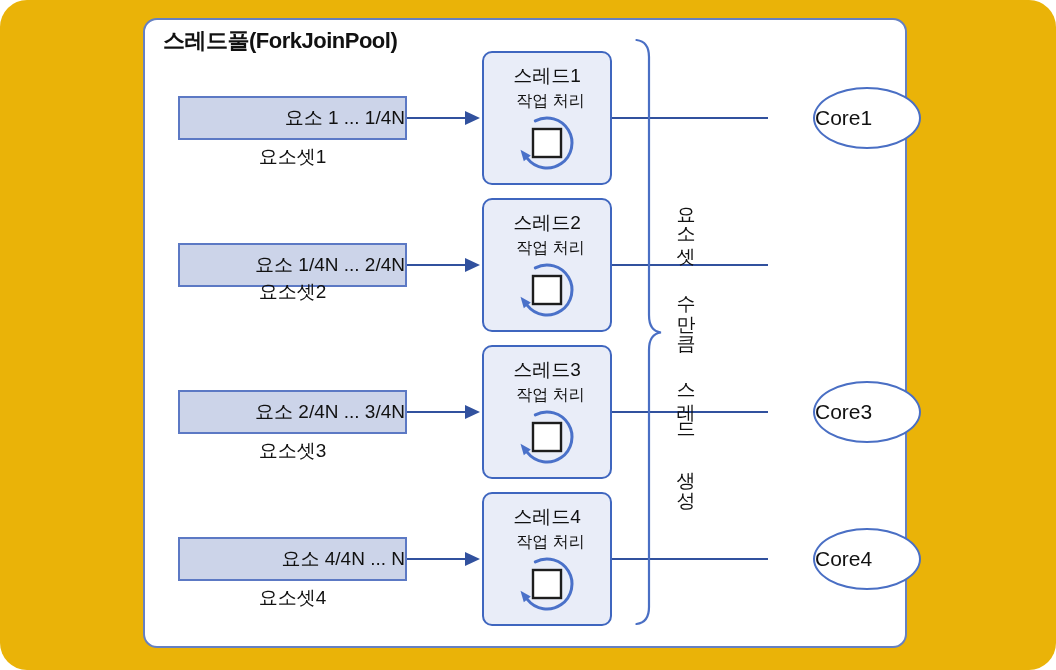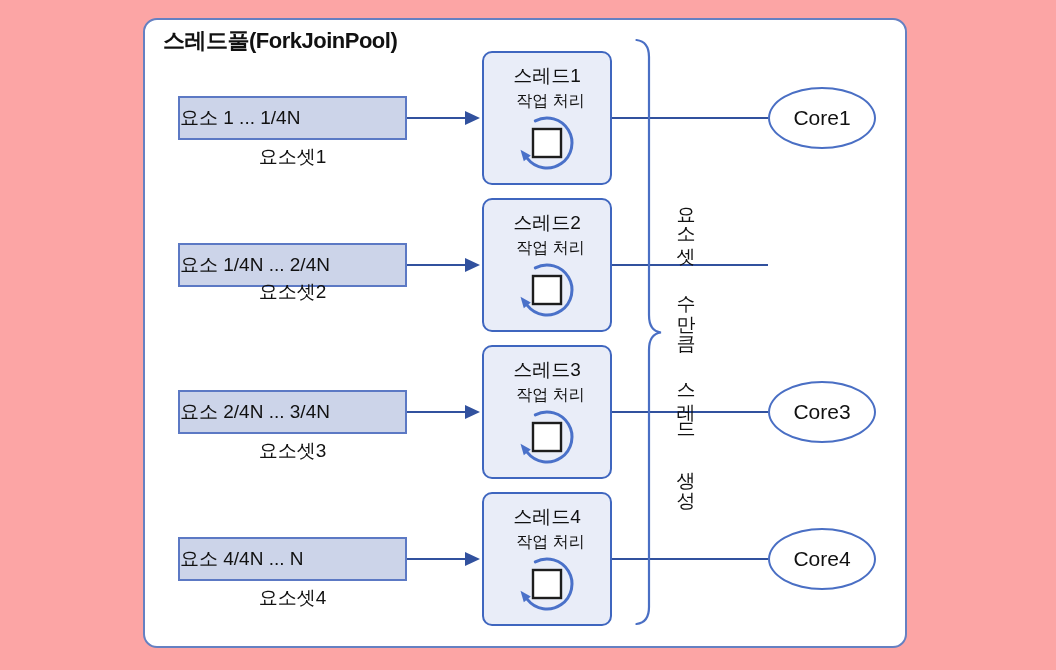--- a/index.html
+++ b/index.html
@@ -9,60 +9,60 @@
     --element-border:#5c79c4;
     --thread-fill:#e9edf8;
     --thread-border:#3f66bf;
     --core-border:#4a6fc4;
     --loop-arrow:#4a71c9;
     --square-border:#1d1d1d;
     --text:#111111;
   }
   html,body{margin:0;padding:0;background:#ffffff;}
   body{font-family:"Liberation Sans","DejaVu Sans",sans-serif;color:var(--text);}
-  .canvas{position:relative;width:1056px;height:670px;background:#fca5a5;overflow:hidden;}
+  .canvas{position:relative;width:1056px;height:670px;background:#eab308;overflow:hidden;border-radius:27px;}
   .container{
     position:absolute;left:143px;top:18px;width:764px;height:630px;
     border:2px solid var(--container-border);border-radius:14px;background:#ffffff;
     box-sizing:border-box;
   }
   .diagram-title{
     position:absolute;left:163px;top:27px;
     font-size:22px;font-weight:bold;line-height:28px;letter-spacing:-0.5px;
   }
   svg.overlay{position:absolute;left:0;top:0;width:1056px;height:670px;pointer-events:none;}
   .conn{stroke:var(--line);stroke-width:2.2;fill:none;}
   .arrow-head{fill:var(--line);stroke:none;}
   .brace{stroke:var(--core-border);stroke-width:2.2;fill:none;stroke-linecap:round;}
   .element-box{
     position:absolute;left:178px;width:229px;height:44px;box-sizing:border-box;
     background:var(--element-fill);border:2px solid var(--element-border);
-    display:flex;align-items:center;justify-content:flex-start;
+    display:flex;align-items:center;justify-content:flex-end;
     font-size:19px;
   }
   .element-label{
     position:absolute;left:178px;width:229px;height:24px;
     text-align:center;font-size:19px;line-height:24px;
   }
   .thread-box{
     position:absolute;left:482px;width:130px;height:134px;box-sizing:border-box;
     background:var(--thread-fill);border:2px solid var(--thread-border);border-radius:10px;
     display:flex;flex-direction:column;align-items:center;
     padding-top:11px;
   }
   .thread-name{font-size:19px;line-height:24px;}
   .thread-task{font-size:16px;line-height:25px;margin-left:7px;}
   .loop-icon{margin-top:1px;}
   .loop-arc{stroke:var(--loop-arrow);stroke-width:3;fill:none;stroke-linecap:round;}
   .loop-head{fill:var(--loop-arrow);stroke:none;}
   .loop-square{fill:#ffffff;stroke:var(--square-border);stroke-width:2.4;}
   .core{
-    position:absolute;left:768px;width:108px;height:62px;box-sizing:border-box;
+    position:absolute;left:813px;width:108px;height:62px;box-sizing:border-box;
     background:#ffffff;border:2px solid var(--core-border);border-radius:50%;
-    display:flex;align-items:center;justify-content:center;
+    display:flex;align-items:center;justify-content:flex-start;
     font-size:21px;
   }
   .brace-label{
     position:absolute;left:672px;top:194px;width:28px;
     writing-mode:vertical-rl;text-orientation:upright;
     font-size:19px;letter-spacing:1px;word-spacing:6px;
     text-align:left;line-height:28px;
   }
 </style>
 </head>

